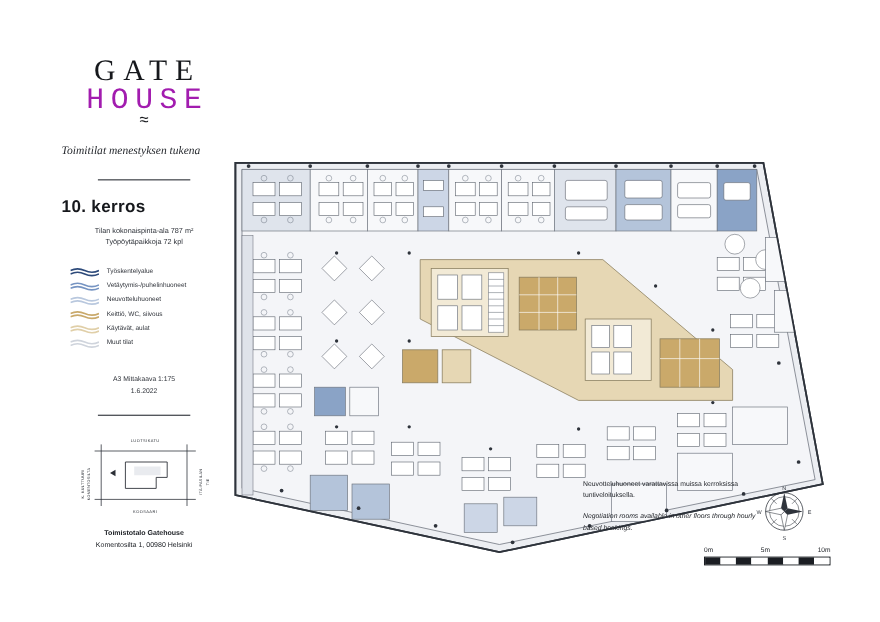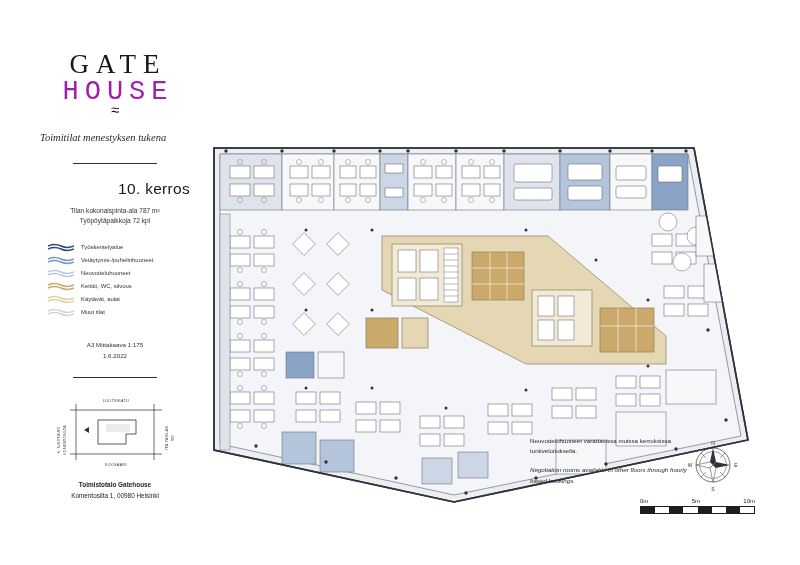--- a/index.html
+++ b/index.html
@@ -16,21 +16,21 @@
   }
   .page {
     position: absolute;
     inset: 0;
     background: #ffffff;
   }
 
   
   .sidebar {
     position: absolute;
-    left: 40px;
+    left: 56px;
     top: 34px;
     width: 150px;
     height: 500px;
   }
 
   .logo-block {
     text-align: center;
     margin-top: 16px;
   }
   .logo-gate {
@@ -71,23 +71,23 @@
     line-height: 1.45;
   }
   .divider {
     width: 84px;
     height: 1px;
     background: #2b2f36;
     margin: 18px auto 0 auto;
   }
   .floor-title {
     margin-top: 16px;
-    text-align: right;
+    text-align: left;
     font-size: 15.5px;
-    font-weight: normal;
+    font-weight: bold;
     color: #16181c;
     letter-spacing: 0.3px;
   }
   .area-info {
     margin-top: 8px;
     text-align: center;
     font-size: 6.6px;
     color: #2f333a;
     line-height: 1.6;
   }

